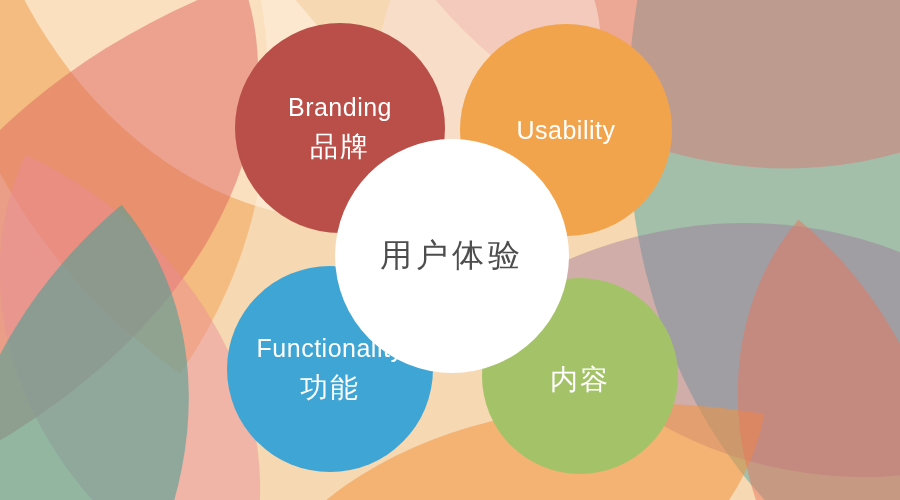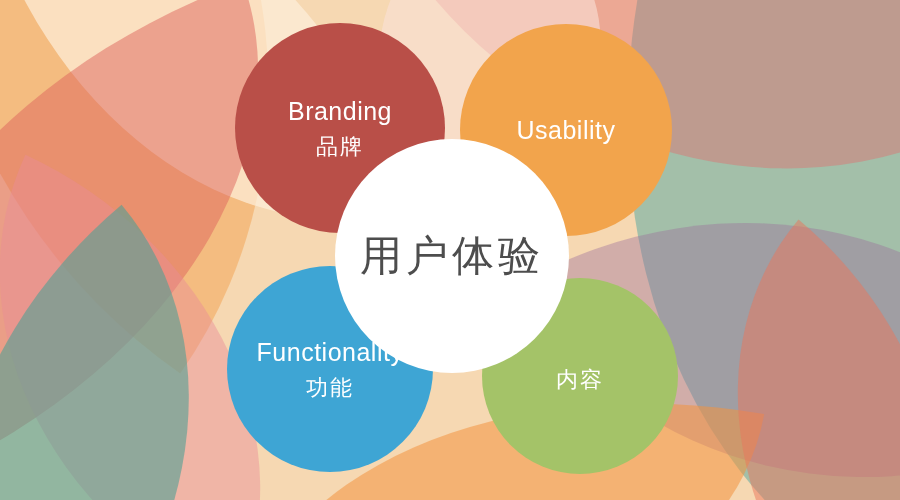--- a/index.html
+++ b/index.html
@@ -44,36 +44,36 @@
     justify-content: center;
     text-align: right;
     color: #ffffff;
   }
   .circle .en {
     font-size: 25px;
     letter-spacing: 0.5px;
     line-height: 1.2;
   }
   .circle .zh {
-    font-size: 22px;
+    font-size: 28px;
     margin-top: 8px;
     letter-spacing: 2px;
     line-height: 1.2;
   }
   .c-branding      { left:235px; top:23px;  width:210px; height:210px; }
   .c-usability     { left:460px; top:24px;  width:212px; height:212px; }
   .c-functionality { left:227px; top:266px; width:206px; height:206px; }
   .c-content       { left:482px; top:278px; width:196px; height:196px; }
   .c-center {
     left:335px; top:139px; width:234px; height:234px;
     background:#ffffff;
     color:#4d4d4d;
   }
   .c-center .center-label {
-    font-size: 42px;
+    font-size: 32px;
     font-weight: 500;
     letter-spacing: 4px;
   }
 </style>
 </head>
 <body>
 
 <div class="stage" data-color="diagram.background.base" style="background-color: rgb(246, 216, 178);">
 
   <div class="petal leaf-a  p1"></div>

